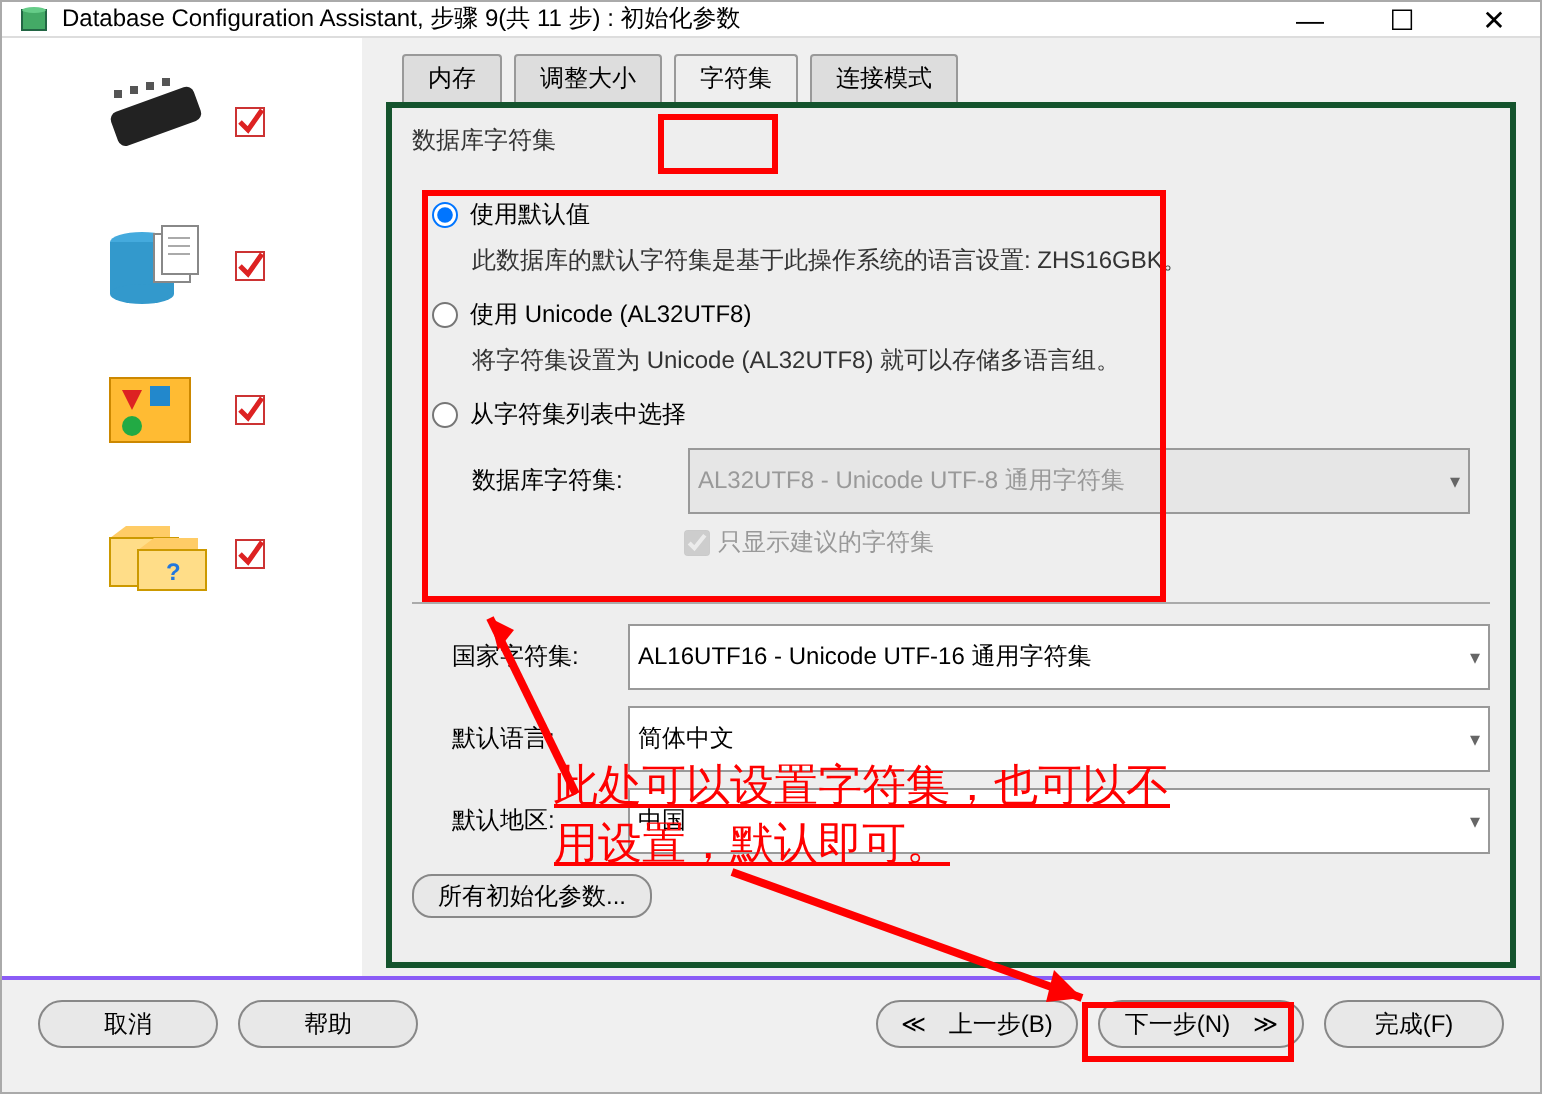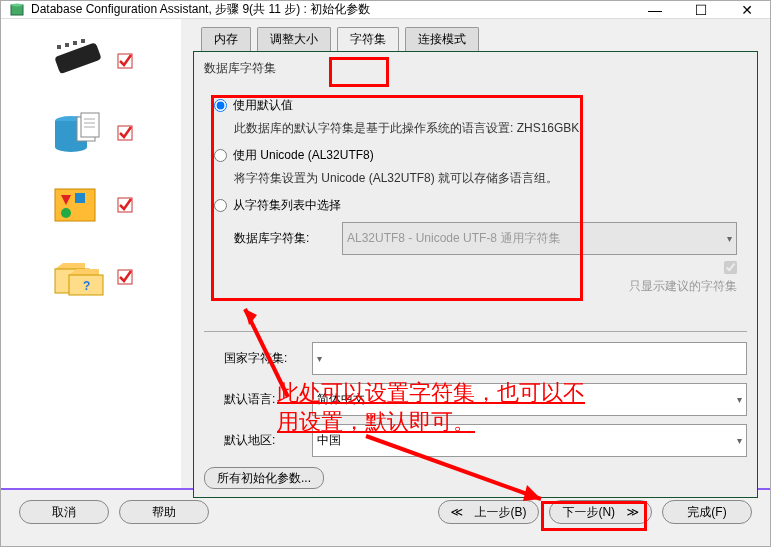--- a/index.html
+++ b/index.html
@@ -13,32 +13,32 @@
   .client { display: flex; height: calc(100% - 30px - 46px); }
   .leftpane { width: 180px; background: #fff; padding: 20px 10px; display: flex; flex-direction: column; align-items: center; gap: 28px; }
   .step-ic { display: flex; align-items: center; gap: 8px; position: relative; }
   .step-img { width: 60px; height: 44px; }
   .check { width: 16px; height: 16px; }
   .rightpane { flex: 1; padding: 8px 12px 4px 12px; display: flex; flex-direction: column; }
   .tabs { display: flex; gap: 4px; padding-left: 8px; }
   .tab { padding: 3px 12px; background: #ddd; border: 1px solid #999; border-bottom: none; border-radius: 2px 2px 0 0; margin-right: 2px; }
   .tab.active { background: #eee; }
   .tab.boxed { position: relative; }
-  .tabpanel { border: 1px solid #14532d; background: #eeeeee; flex: 1; padding: 8px 10px; position: relative; }
+  .tabpanel { border: 3px solid #14532d; background: #eeeeee; flex: 1; padding: 8px 10px; position: relative; }
   .grp-title { font-size: 12px; color: #333; margin-bottom: 4px; }
   .radio-grp { padding: 6px 10px 10px 10px; }
   .radio-row { display: flex; align-items: center; gap: 6px; margin-top: 10px; }
   .desc { margin: 6px 0 0 20px; color: #333; }
   .disabled { color: #888; }
   .form-row { display: flex; align-items: center; margin: 8px 0 0 20px; gap: 8px; }
   .form-row label { width: 100px; }
   .select { flex: 1; height: 33px; border: 1px solid #999; background: #fff; padding: 0 4px; font-size: 12px; display: flex; align-items: center; justify-content: space-between; }
   .select.disabled { background: #e6e6e6; color: #999; }
   .sel-arrow { font-size: 10px; color: #666; }
-  .cb-row { display: flex; align-items: flex-end; gap: 4px; margin: 6px 0 16px 126px; color: #999; flex-direction: column; }
+  .cb-row { display: flex; align-items: center; gap: 4px; margin: 6px 0 1px 126px; color: #999; }
   .hr { border-top: 1px solid #aaa; margin: 10px 0; }
   .lower-rows .form-row label { width: 80px; }
   .allparams { width: 120px; height: 22px; border: 1px solid #888; border-radius: 10px; background: #e8e8e8; margin-top: 10px; display: flex; align-items: center; justify-content: center; }
   .footer { height: 46px; border-top: 2px solid #8b5cf6; display: flex; align-items: center; padding: 0 18px; gap: 10px; }
   .footer .spacer { flex: 1; }
   .fbtn { height: 24px; min-width: 90px; border: 1px solid #888; border-radius: 12px; background: #e8e8e8; display: flex; align-items: center; justify-content: center; padding: 0 12px; gap: 4px; }
   .redbox { position: absolute; border: 3px solid #f00; pointer-events: none; }
   .red-annot { position: absolute; color: #f00; font-size: 22px; font-weight: 400; line-height: 1.3; pointer-events: none; text-decoration: underline; }
   svg.arrow { position: absolute; pointer-events: none; }
 </style>
@@ -161,20 +161,21 @@
             <span>只显示建议的字符集</span>
           </div>
         </div>
 
         <div class="hr"></div>
 
         <div class="lower-rows">
           <div class="form-row">
             <label>国家字符集:</label>
             <div class="select">
+              <span>AL16UTF16 - Unicode UTF-16 通用字符集</span>
               <span class="sel-arrow">▾</span>
             </div>
           </div>
           <div class="form-row">
             <label>默认语言:</label>
             <div class="select">
               <span>简体中文</span>
               <span class="sel-arrow">▾</span>
             </div>
           </div>

